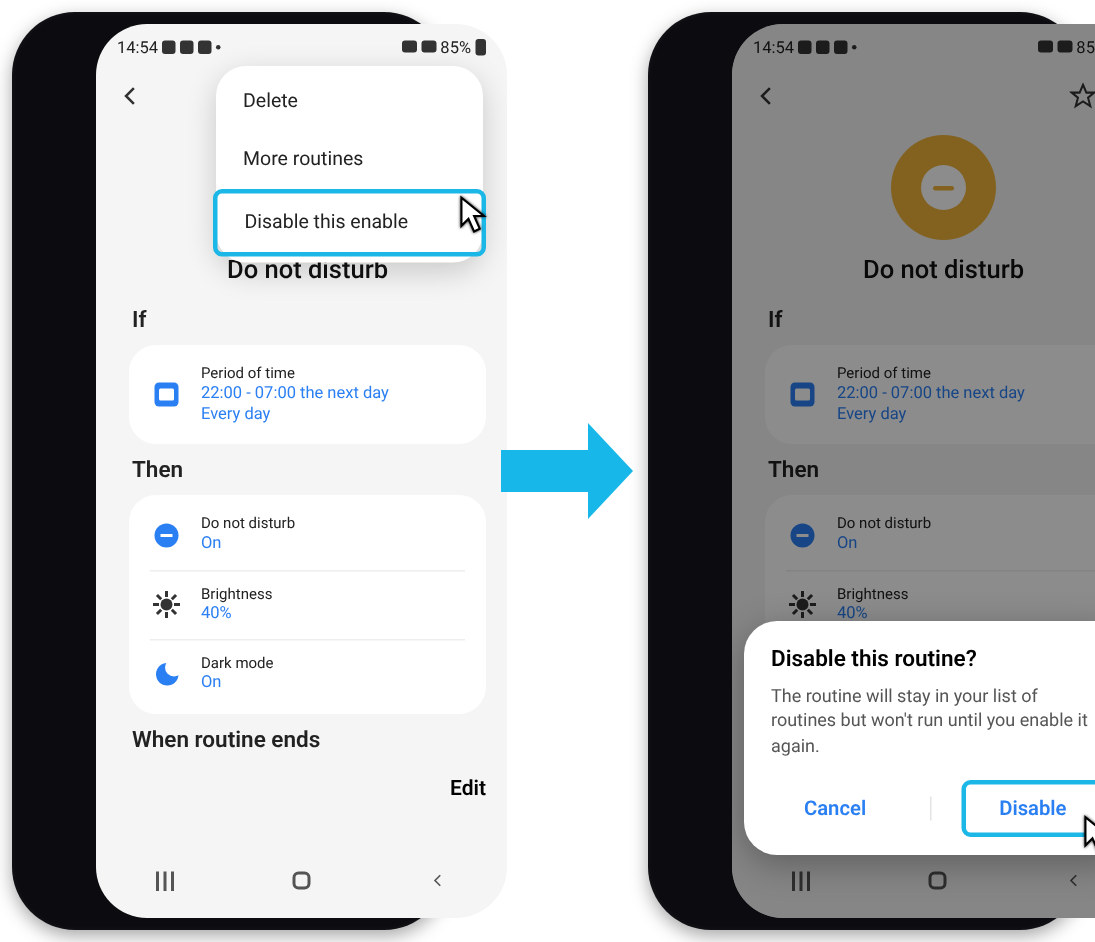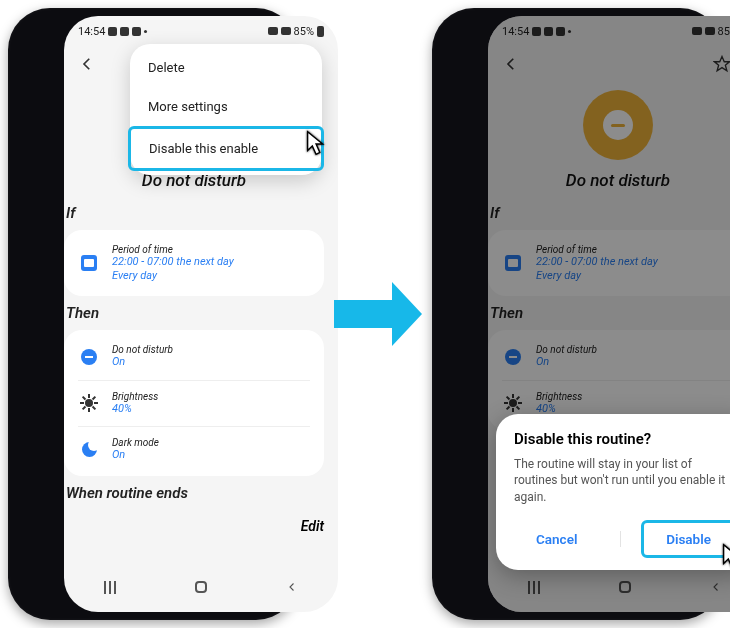--- a/index.html
+++ b/index.html
@@ -44,21 +44,21 @@
   .statusbar .rgroup { display:flex; align-items:center; gap:3px;padding-left:39px;}
   .stat-sq{ width:9px;height:9px;background:#333;border-radius:2px;}
   .stat-dot{ width:3px; height:3px; border-radius:50%; background:#333;}
 
   .topbar { height:36px; display:flex; align-items:center; justify-content:space-between; padding:0 14px;}
   .chev-back { width:18px; height:18px; }
   .topbar .right-ico { display:flex; gap:14px; align-items:center;}
   .dots-v { display:flex; flex-direction:column; gap:2.5px;}
   .dots-v span { width:3px; height:3px; border-radius:50%; background:#333;}
 
-  .content { padding: 0 14px 0 0; height: calc(100% - 30px - 36px - 40px); overflow:hidden;font-style:italic;}
+  .content { padding: 0 14px 0 22px; height: calc(100% - 30px - 36px - 40px); overflow:hidden;}
   .hero { display:flex; flex-direction:column; align-items:center; margin-top:8px; margin-bottom:14px;}
   .hero-circ { width:70px; height:70px; border-radius:50%; background:#eeb33a; display:flex; align-items:center; justify-content:center;}
   .hero-minus { width:30px; height:30px; border-radius:50%; background:#fff; display:flex; align-items:center; justify-content:center;}
   .hero-dash { width:14px; height:3px; background:#eeb33a; border-radius:2px;}
   .hero-title { margin-top:10px; font-size:17px; font-weight:500; color:#111;}
 
   .sect-title { font-size:15px; font-weight:600; color:#222; margin:8px 2px 8px 2px;}
   .card { background:#fff; border-radius:18px; padding:4px 0; box-shadow:0 0 0 rgba(0,0,0,0); }
   .row { display:flex; align-items:center; padding:10px 14px; gap:12px;}
   .row-icon { width:22px; display:flex; align-items:center; justify-content:center;}
@@ -71,21 +71,21 @@
 
   
   .navbar { position:absolute; bottom:8px; left:0; right:0; height:34px; display:flex; align-items:center; justify-content:space-around;}
   .nav-recent { display:flex; gap:3px;}
   .nav-recent span { width:2px; height:13px; background:#555;}
   .nav-home { width:12px; height:12px; border:2px solid #555; border-radius:4px;}
   .nav-back-svg { width:12px; height:12px;}
 
   
   .menu {
-    position:absolute; top:28px; right:16px; width:192px;
+    position:absolute; top:28px; right:16px; width:178px;
     background:#fff; border-radius:20px; box-shadow:0 6px 20px rgba(0,0,0,0.18);
     padding: 4px 0;
   }
   .menu-item { padding:12px 18px; font-size:13px; color:#222;}
   .menu-item.hl { border:3px solid #1bb7e7; border-radius:6px; margin:0 -2px;}
 
   
   .cursor { position:absolute; width:30px; height:30px; }
   .cursor svg { filter: drop-shadow(0 0 1px rgba(0,0,0,.9));}
 
@@ -233,21 +233,21 @@
             <span></span>
           </div>
         <div class="nav-home"></div>
         <svg class="nav-back-svg" viewBox="0 0 24 24" fill="none" stroke="#555" stroke-width="2.2">
             <polyline points="15 5 8 12 15 19"></polyline>
           </svg>
       </div>
 
       <div class="menu">
         <div class="menu-item">Delete</div>
-        <div class="menu-item">More settings</div>
+        <div class="menu-item">More routines</div>
         <div class="menu-item hl">Disable this enable</div>
       </div>
 
       <div class="cursor" style="top:113px; right:6px;">
         <svg viewBox="0 0 32 32">
             <path d="M6 3 L6 23 L11 18 L15 27 L19 25 L15 16 L22 16 Z" fill="#fff" stroke="#000" stroke-width="1.5"></path>
           </svg>
       </div>
     </div>
   </div>

